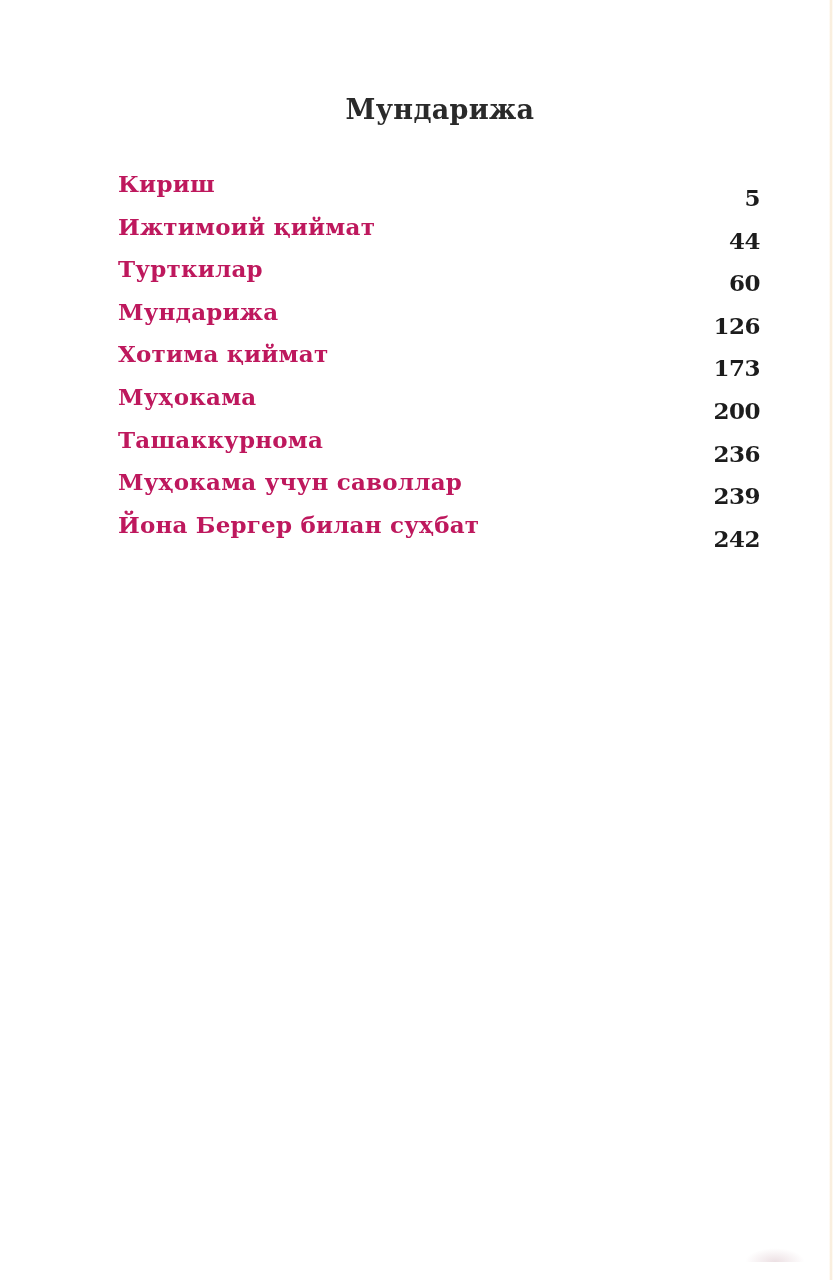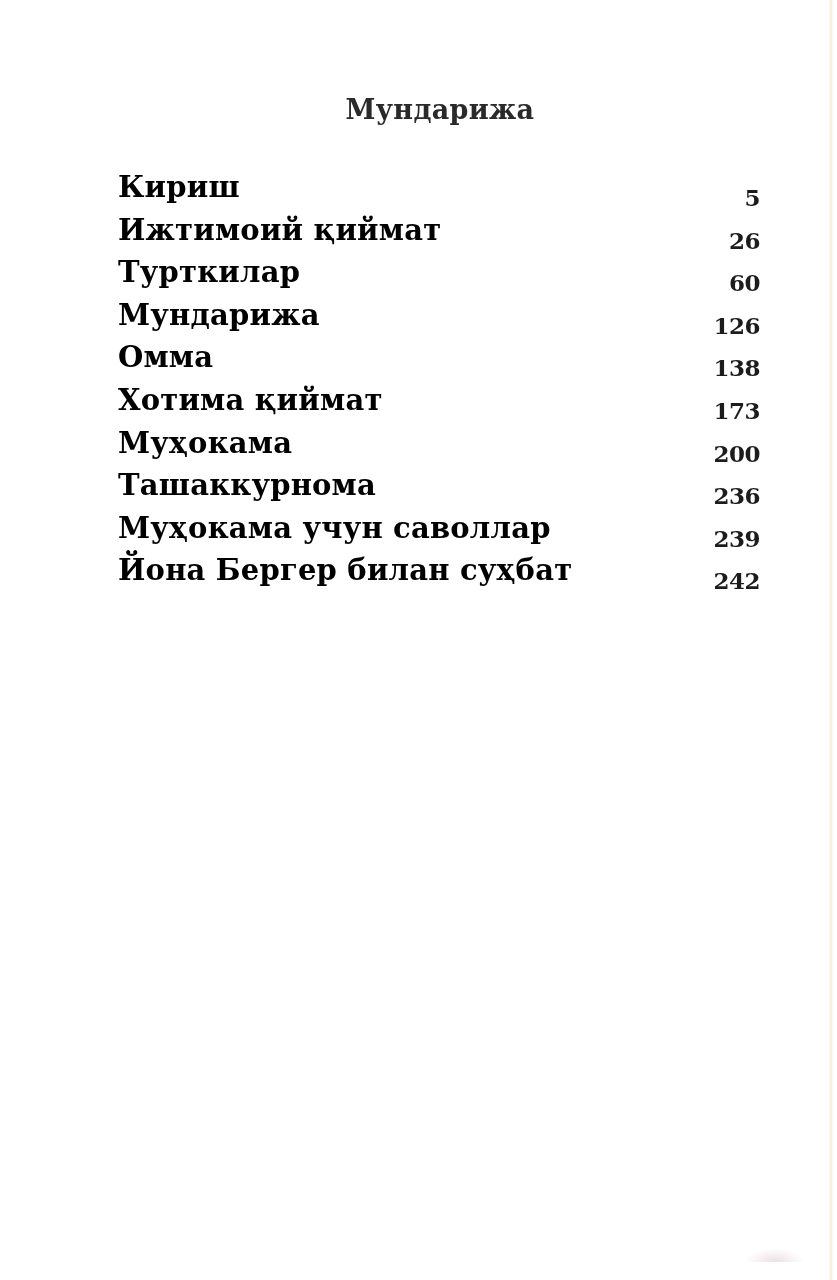--- a/index.html
+++ b/index.html
@@ -58,24 +58,24 @@
       width: 642px;
     }
     .toc-row {
       position: relative;
       height: 42.6px;
     }
     .toc-label {
       position: absolute;
       left: 0;
       top: 0;
-      font-size: 29px;
+      font-size: 23px;
       font-weight: bold;
       white-space: nowrap;
-      color: #000000;
+      color: #be185d;
       letter-spacing: 0.2px;
     }
     .toc-page {
       position: absolute;
       right: 0;
       top: 14px;
       font-size: 23px;
       font-weight: bold;
       color: #1c1c1c;
       letter-spacing: -0.5px;
@@ -90,33 +90,29 @@
 
   <div class="title">Мундарижа</div>
 
   <div class="toc">
     <div class="toc-row">
       <span class="toc-label">Кириш</span>
       <span class="toc-page">5</span>
     </div>
     <div class="toc-row">
       <span class="toc-label">Ижтимоий қиймат</span>
-      <span class="toc-page">26</span>
+      <span class="toc-page">44</span>
     </div>
     <div class="toc-row">
       <span class="toc-label">Турткилар</span>
       <span class="toc-page">60</span>
     </div>
     <div class="toc-row">
       <span class="toc-label">Мундарижа</span>
       <span class="toc-page">126</span>
-    </div>
-    <div class="toc-row">
-      <span class="toc-label">Омма</span>
-      <span class="toc-page">138</span>
     </div>
     <div class="toc-row">
       <span class="toc-label">Хотима қиймат</span>
       <span class="toc-page">173</span>
     </div>
     <div class="toc-row">
       <span class="toc-label">Муҳокама</span>
       <span class="toc-page">200</span>
     </div>
     <div class="toc-row">

